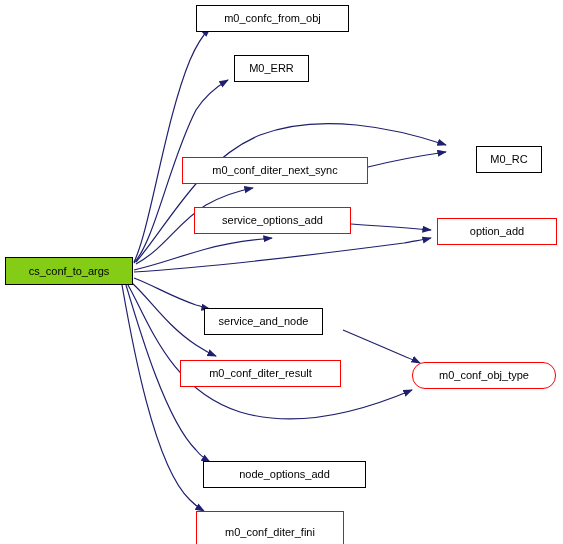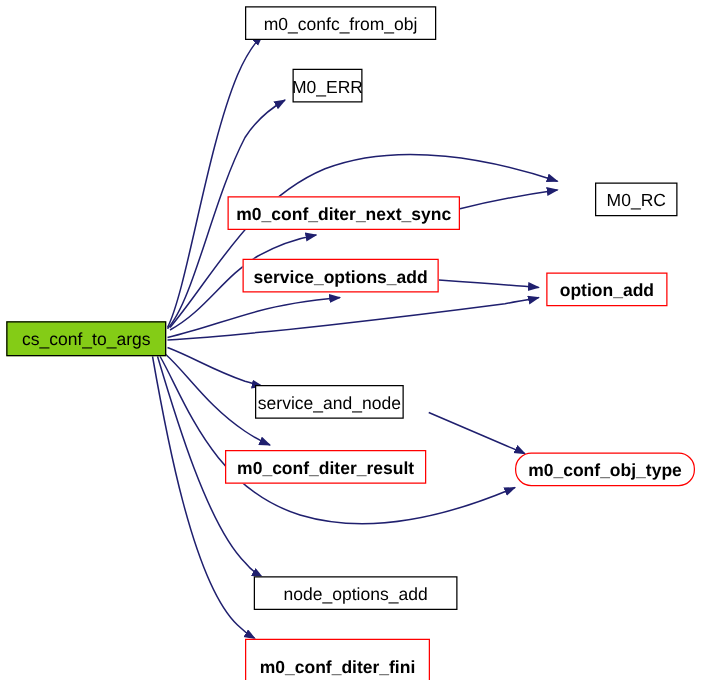--- a/index.html
+++ b/index.html
@@ -25,29 +25,28 @@
     pointer-events: none;
   }
   .node {
     position: absolute;
     box-sizing: border-box;
     display: flex;
     align-items: center;
     justify-content: center;
     background: #ffffff;
     border: 1px solid #000000;
-    font-size: 14px;
+    font-size: 11px;
     line-height: 1;
     color: #000000;
     white-space: nowrap;
     letter-spacing: 0px;
   }
   .node.red {
     border-color: #ff0000;
-    font-weight: bold;
   }
   .node.current {
     background: #84cc16;
     border-color: #000000;
   }
   .node .label {
     display: block;
     padding: 0 2px;
   }
 </style>
@@ -80,33 +79,33 @@
       </g>
   </svg>
 
   <div id="nodes-layer">
       <div class="node current" style="left: 5px; top: 257px; width: 128px; height: 28px;">
         <span class="label">cs_conf_to_args</span>
       </div>
       <div class="node" style="left: 196px; top: 5px; width: 153px; height: 27px;">
         <span class="label">m0_confc_from_obj</span>
       </div>
-      <div class="node" style="left: 234px; top: 55px; width: 56px; height: 27px;">
+      <div class="node" style="left: 234px; top: 55px; width: 75px; height: 27px;">
         <span class="label">M0_ERR</span>
       </div>
       <div class="node" style="left: 476px; top: 146px; width: 66px; height: 27px;">
         <span class="label">M0_RC</span>
       </div>
       <div class="node red" style="left: 182px; top: 157px; width: 186px; height: 27px;">
         <span class="label">m0_conf_diter_next_sync</span>
       </div>
       <div class="node red" style="left: 194px; top: 207px; width: 157px; height: 27px;">
         <span class="label">service_options_add</span>
       </div>
-      <div class="node red" style="left: 437px; top: 218px; width: 97px; height: 27px;">
+      <div class="node red" style="left: 437px; top: 218px; width: 120px; height: 27px;">
         <span class="label">option_add</span>
       </div>
       <div class="node" style="left: 204px; top: 308px; width: 119px; height: 27px;">
         <span class="label">service_and_node</span>
       </div>
       <div class="node red" style="left: 180px; top: 360px; width: 161px; height: 27px;">
         <span class="label">m0_conf_diter_result</span>
       </div>
       <div class="node red" style="left: 412px; top: 362px; width: 144px; height: 27px; border-radius: 13px;">
         <span class="label">m0_conf_obj_type</span>

